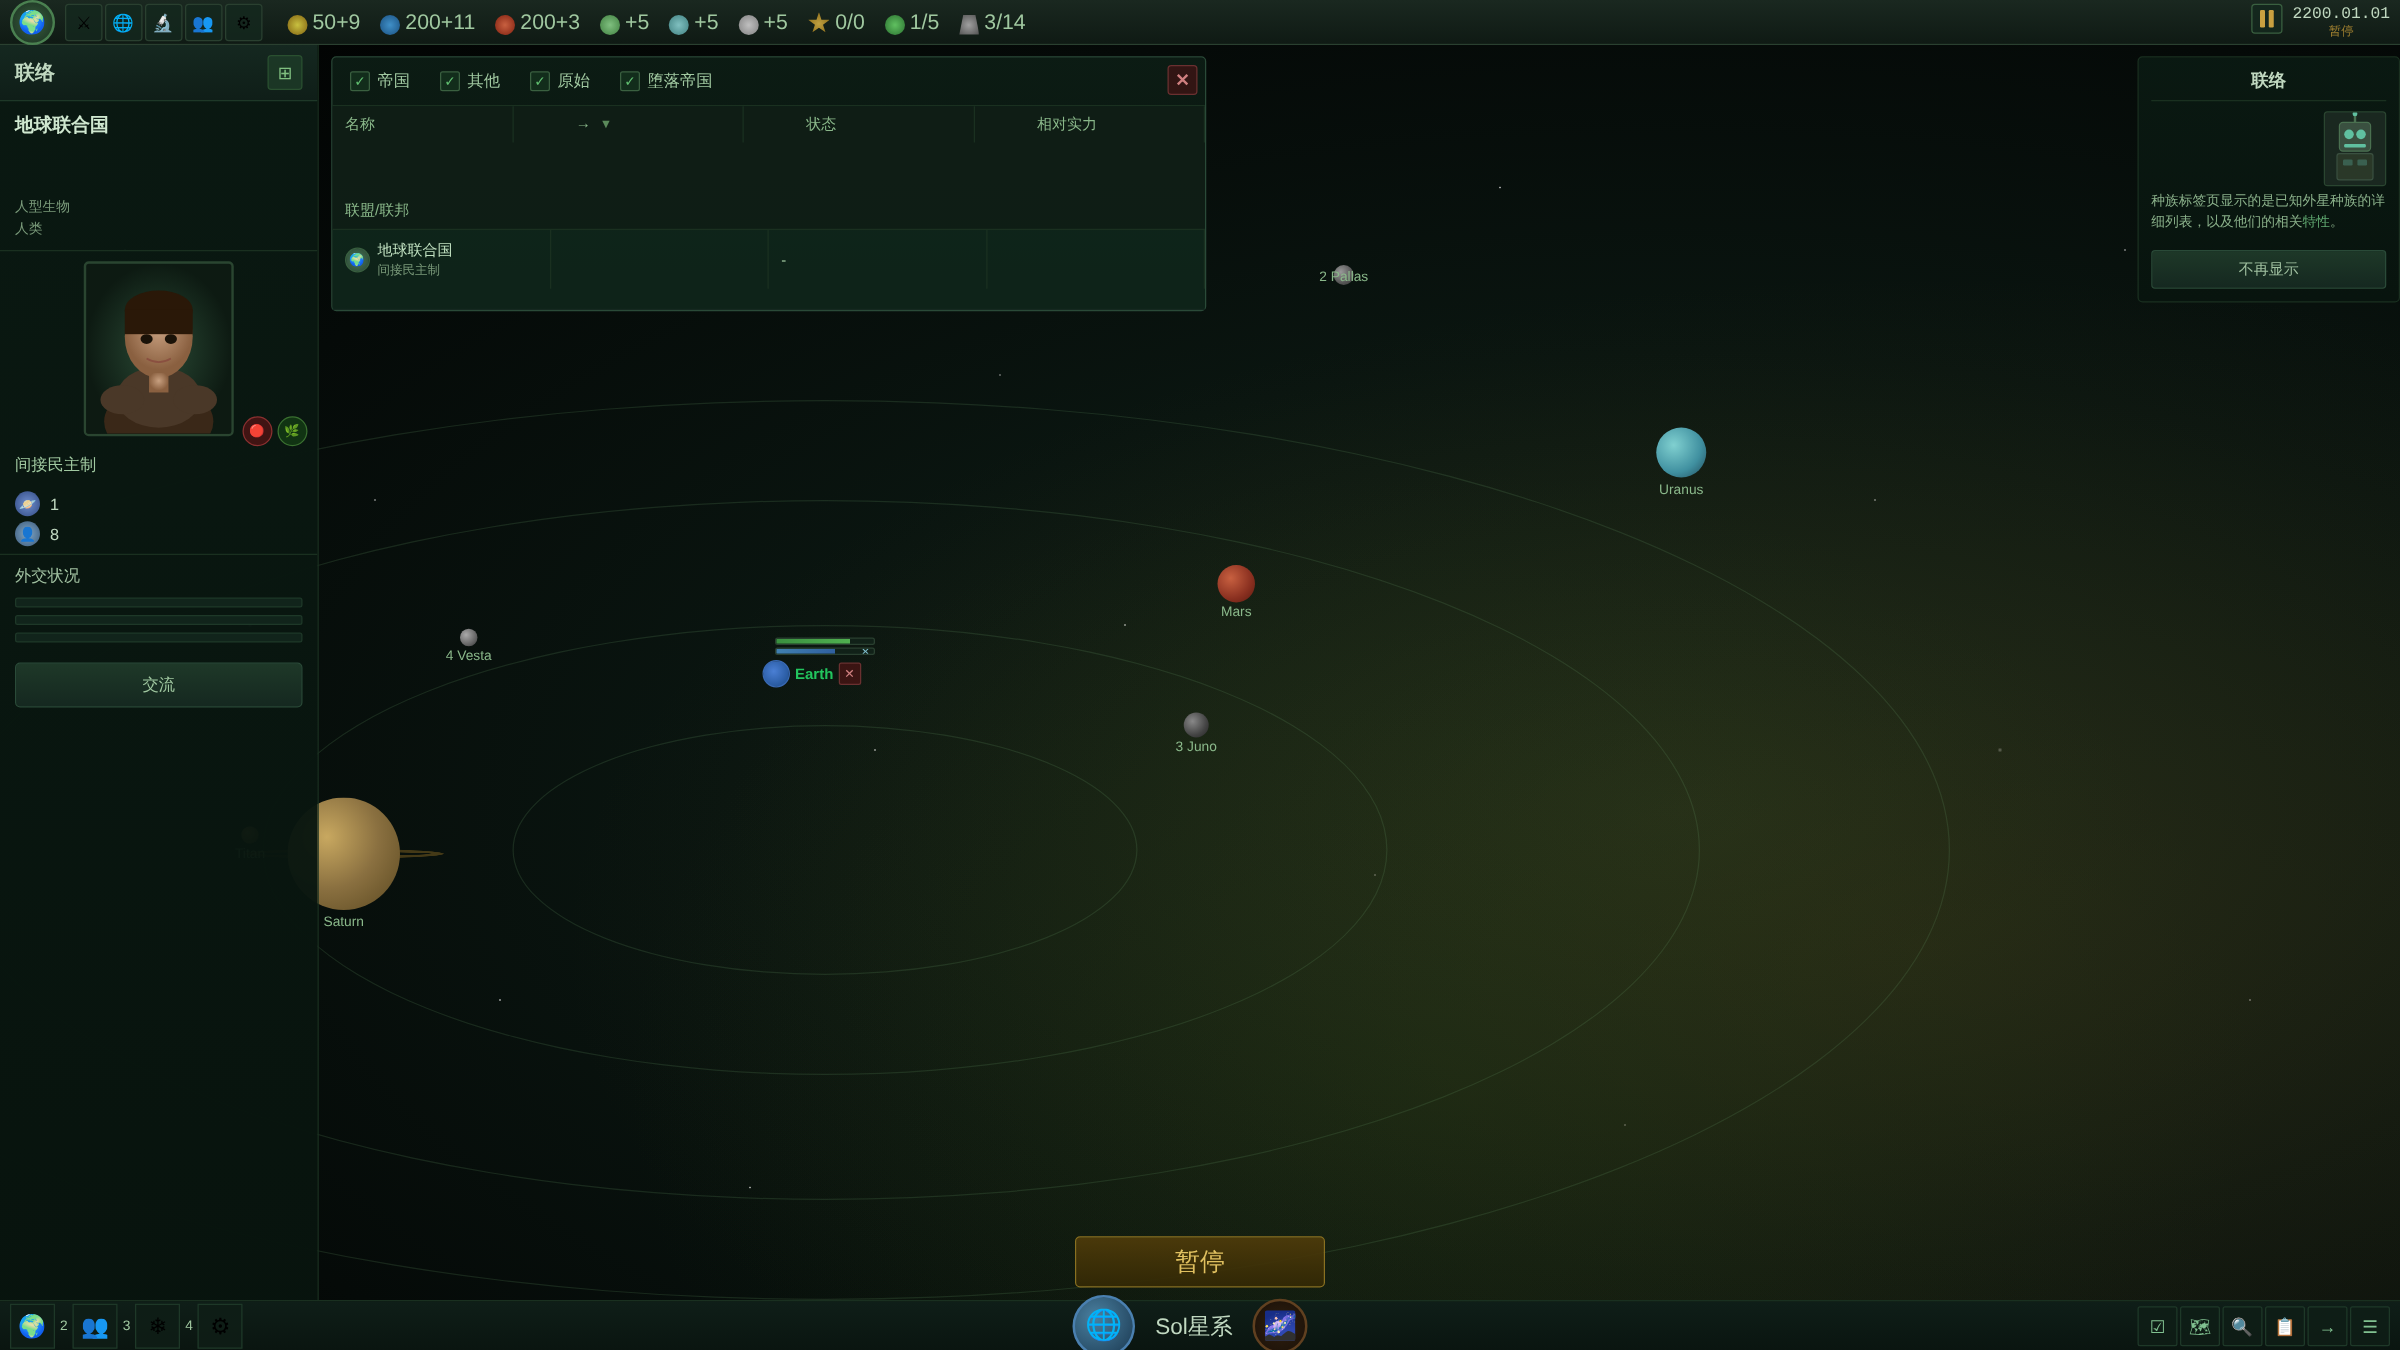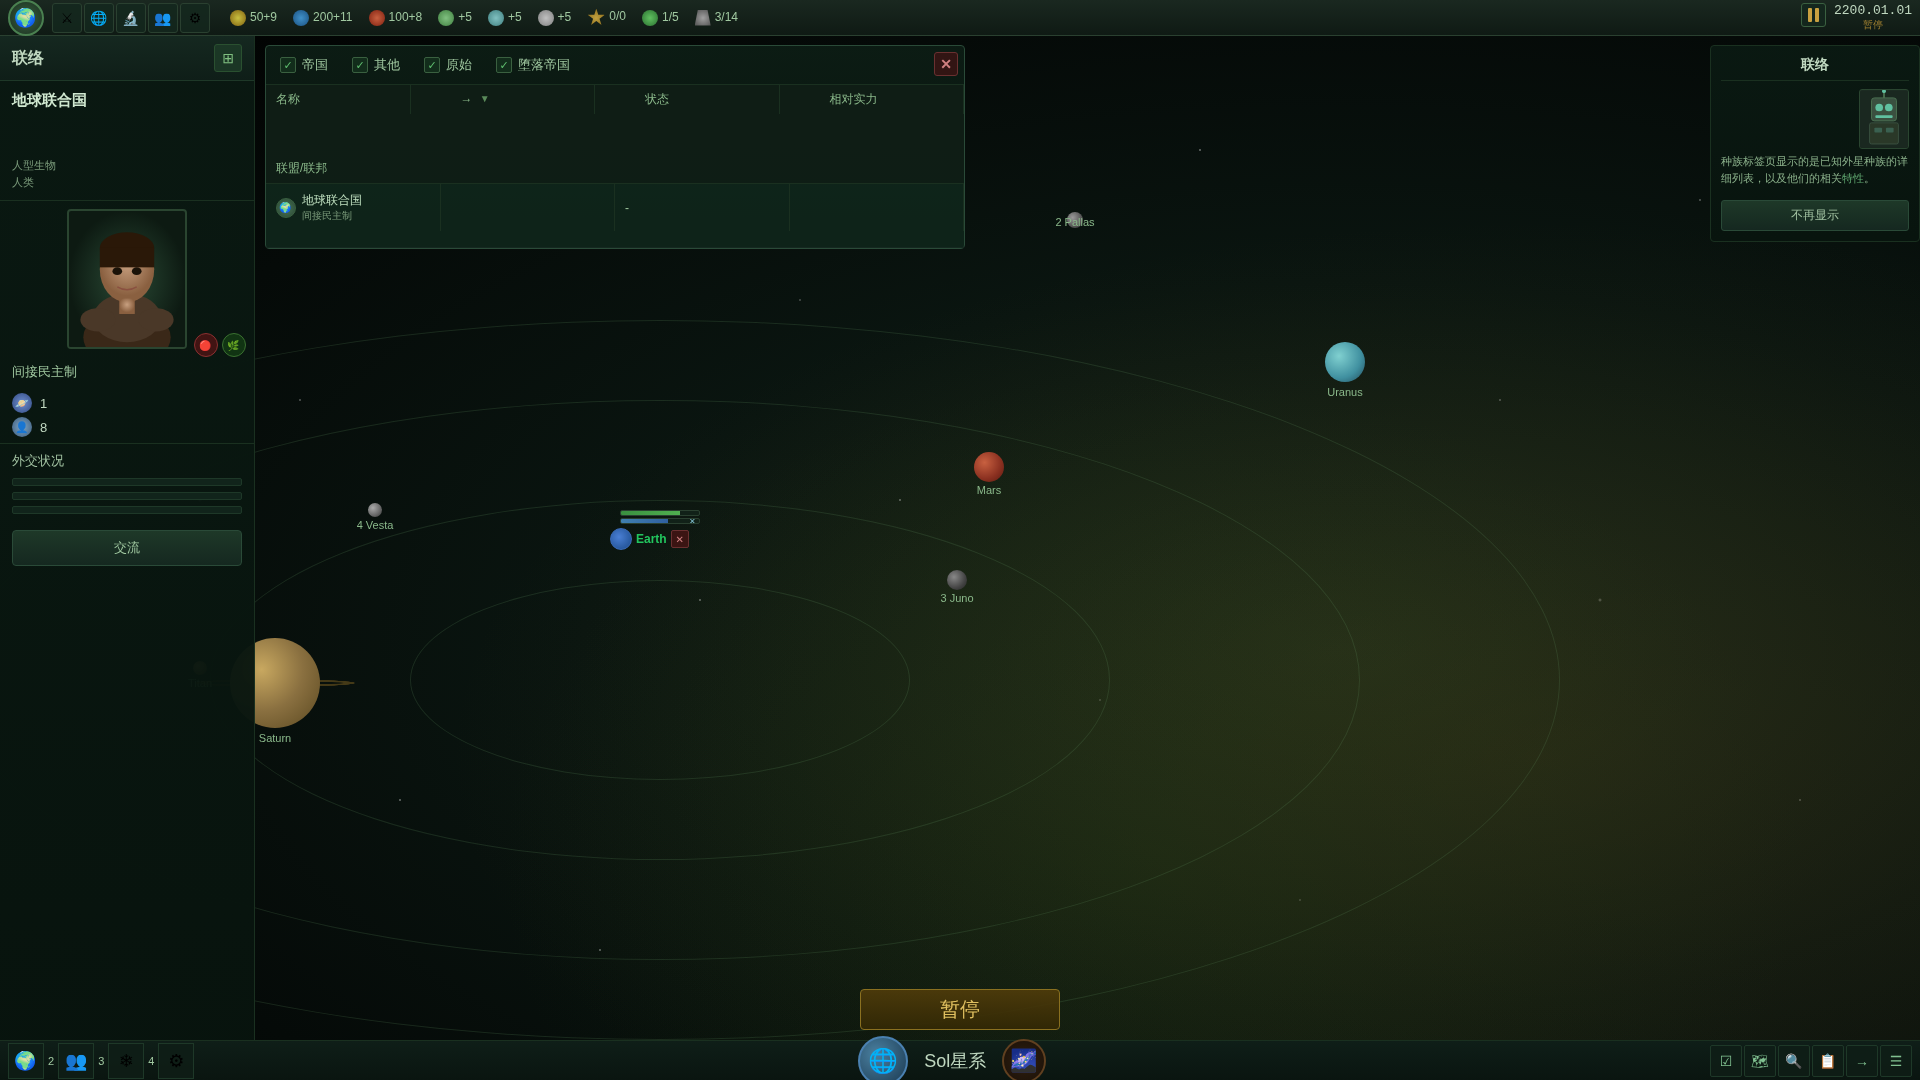--- a/index.html
+++ b/index.html
@@ -120,23 +120,23 @@
     .resource-group {
       display: flex;
       align-items: center;
       gap: 16px;
       margin-left: 16px;
       flex: 1;
     }
 
     .resource-item {
       display: flex;
-      align-items: flex-start;
+      align-items: flex-end;
       gap: 4px;
-      font-size: 12px;
+      font-size: 17px;
       color: #a0c8a0;
     }
 
     .resource-icon {
       width: 16px;
       height: 16px;
       border-radius: 50%;
       flex-shrink: 0;
     }
 
@@ -816,21 +816,21 @@
     <div class="resource-item">
       <div class="resource-icon" style="background:radial-gradient(circle,#c8c040,#806010);"></div>
       <span>50+9</span>
     </div>
     <div class="resource-item">
       <div class="resource-icon" style="background:radial-gradient(circle,#4090c8,#1a5080);"></div>
       <span>200+11</span>
     </div>
     <div class="resource-item">
       <div class="resource-icon" style="background:radial-gradient(circle,#c86040,#802010);"></div>
-      <span>100+8</span>
+      <span>200+3</span>
     </div>
     <div class="resource-item">
       <div class="resource-icon" style="background:radial-gradient(circle,#80c080,#408040);"></div>
       <span>+5</span>
     </div>
     <div class="resource-item">
       <div class="resource-icon" style="background:radial-gradient(circle,#80c0c0,#408080);"></div>
       <span>+5</span>
     </div>
     <div class="resource-item">

